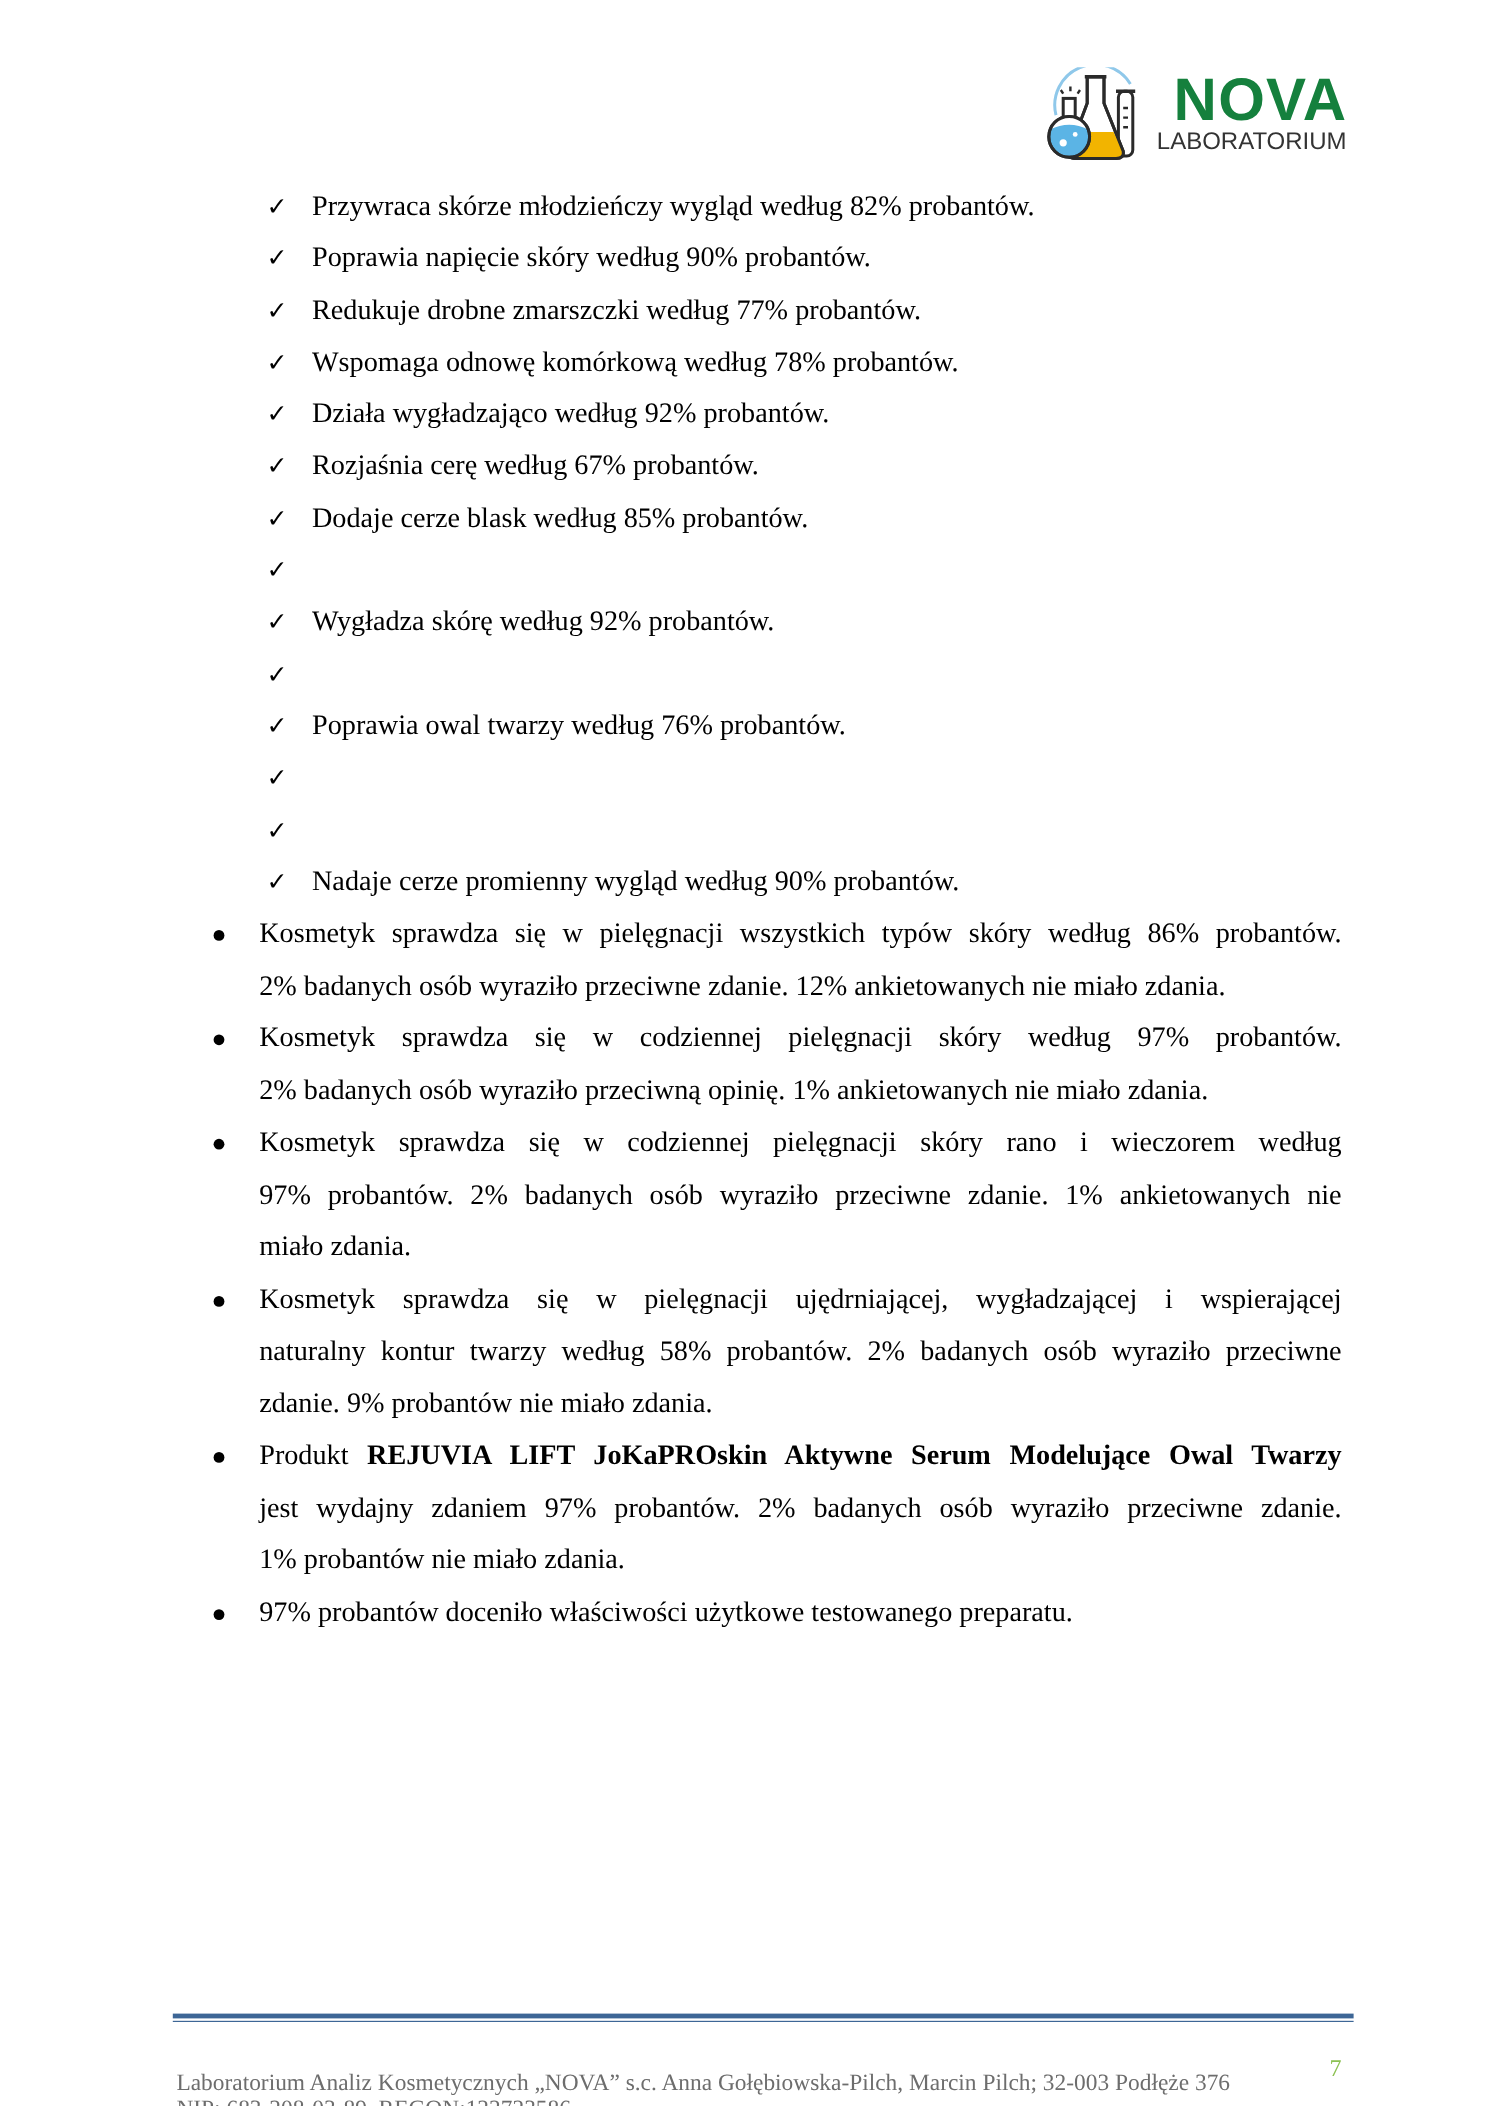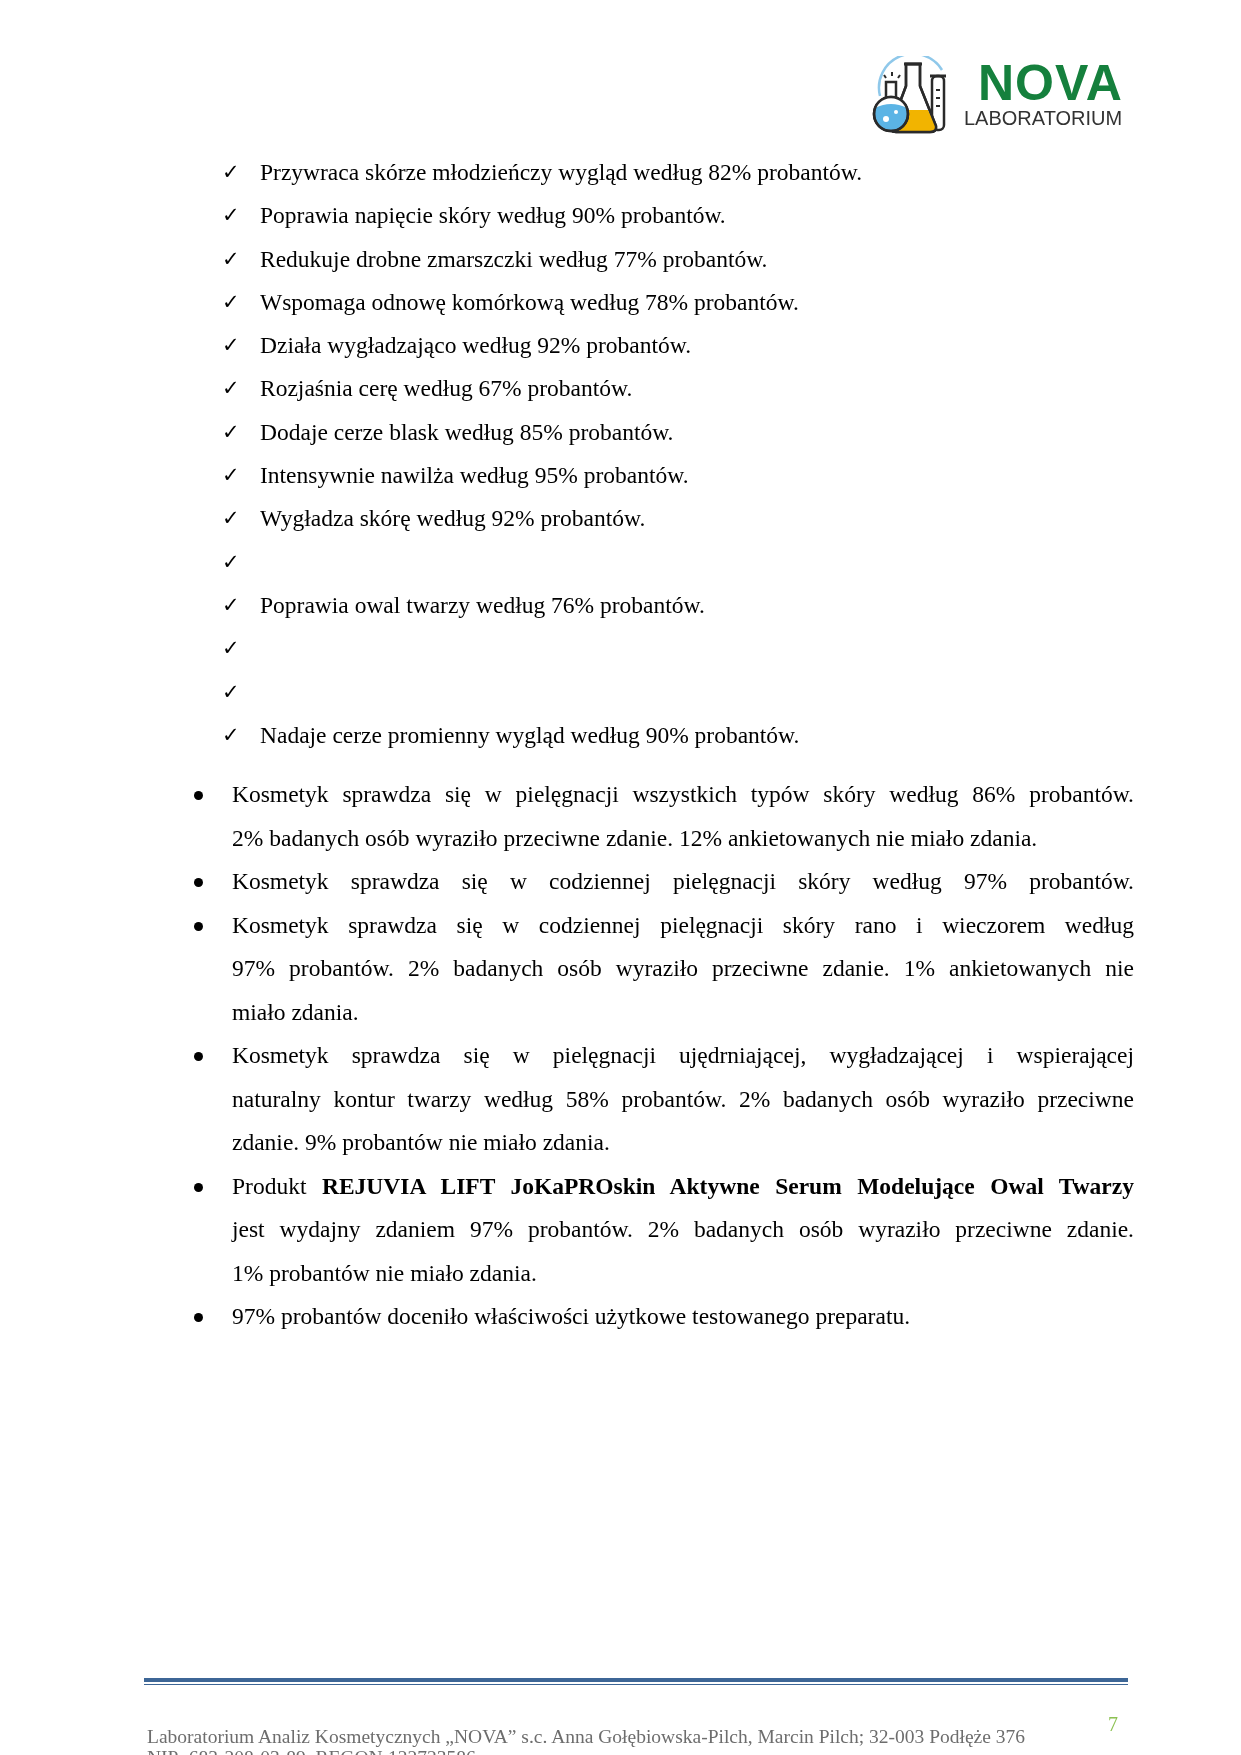--- a/index.html
+++ b/index.html
@@ -22,21 +22,21 @@
   .checklist {
     position: absolute; left: 222px; top: 151px; width: 900px; margin: 0; padding: 0; list-style: none;
   }
   .checklist li {
     position: relative; font-size: 23.5px; line-height: 43.3px; height: 43.3px; padding-left: 38px; white-space: nowrap;
   }
   .checklist .check {
     position: absolute; left: 0; top: 0; font-family: "DejaVu Sans", sans-serif; font-size: 21px;
   }
   .bullets {
-    position: absolute; left: 178px; top: 757px; width: 940px; margin: 16px; padding: 0; list-style: none;
+    position: absolute; left: 178px; top: 757px; width: 940px; margin: 0; padding: 0; list-style: none;
   }
   .bullets li {
     position: relative; padding-left: 38px; font-size: 23.5px; line-height: 43.5px; text-align: justify;
     text-align-last: left;
   }
   .bullets .dot {
     position: absolute; left: 0; top: 18px; width: 9px; height: 9px; border-radius: 50%; background: #000;
   }
   .bullets li .line { display: block; text-align: justify; text-align-last: justify; }
   .bullets li .line.last { text-align-last: left; }
@@ -88,38 +88,39 @@
 </div>
 
 <ul class="checklist">
   <li><span class="check">✓</span><span>Przywraca skórze młodzieńczy wygląd według 82% probantów.</span></li>
   <li><span class="check">✓</span><span>Poprawia napięcie skóry według 90% probantów.</span></li>
   <li><span class="check">✓</span><span>Redukuje drobne zmarszczki według 77% probantów.</span></li>
   <li><span class="check">✓</span><span>Wspomaga odnowę komórkową według 78% probantów.</span></li>
   <li><span class="check">✓</span><span>Działa wygładzająco według 92% probantów.</span></li>
   <li><span class="check">✓</span><span>Rozjaśnia cerę według 67% probantów.</span></li>
   <li><span class="check">✓</span><span>Dodaje cerze blask według 85% probantów.</span></li>
-  <li><span class="check">✓</span><span>Intensywnie nawilża według 95% probantów.</span></li>
+  <li><span class="check">✓</span></li>
   <li><span class="check">✓</span><span>Wygładza skórę według 92% probantów.</span></li>
   <li><span class="check">✓</span></li>
   <li><span class="check">✓</span><span>Poprawia owal twarzy według 76% probantów.</span></li>
   <li><span class="check">✓</span></li>
   <li><span class="check">✓</span></li>
   <li><span class="check">✓</span><span>Nadaje cerze promienny wygląd według 90% probantów.</span></li>
 </ul>
 
 <ul class="bullets">
   <li>
     <span class="dot"></span>
     <span class="line">Kosmetyk sprawdza się w pielęgnacji wszystkich typów skóry według 86% probantów.</span>
     <span class="line last">2% badanych osób wyraziło przeciwne zdanie. 12% ankietowanych nie miało zdania.</span>
   </li>
   <li>
     <span class="dot"></span>
     <span class="line">Kosmetyk sprawdza się w codziennej pielęgnacji skóry według 97% probantów.</span>
+    <span class="line last">2% badanych osób wyraziło przeciwną opinię. 1% ankietowanych nie miało zdania.</span>
   </li>
   <li>
     <span class="dot"></span>
     <span class="line">Kosmetyk sprawdza się w codziennej pielęgnacji skóry rano i wieczorem według</span>
     <span class="line">97% probantów. 2% badanych osób wyraziło przeciwne zdanie. 1% ankietowanych nie</span>
     <span class="line last">miało zdania.</span>
   </li>
   <li>
     <span class="dot"></span>
     <span class="line">Kosmetyk sprawdza się w pielęgnacji ujędrniającej, wygładzającej i wspierającej</span>

